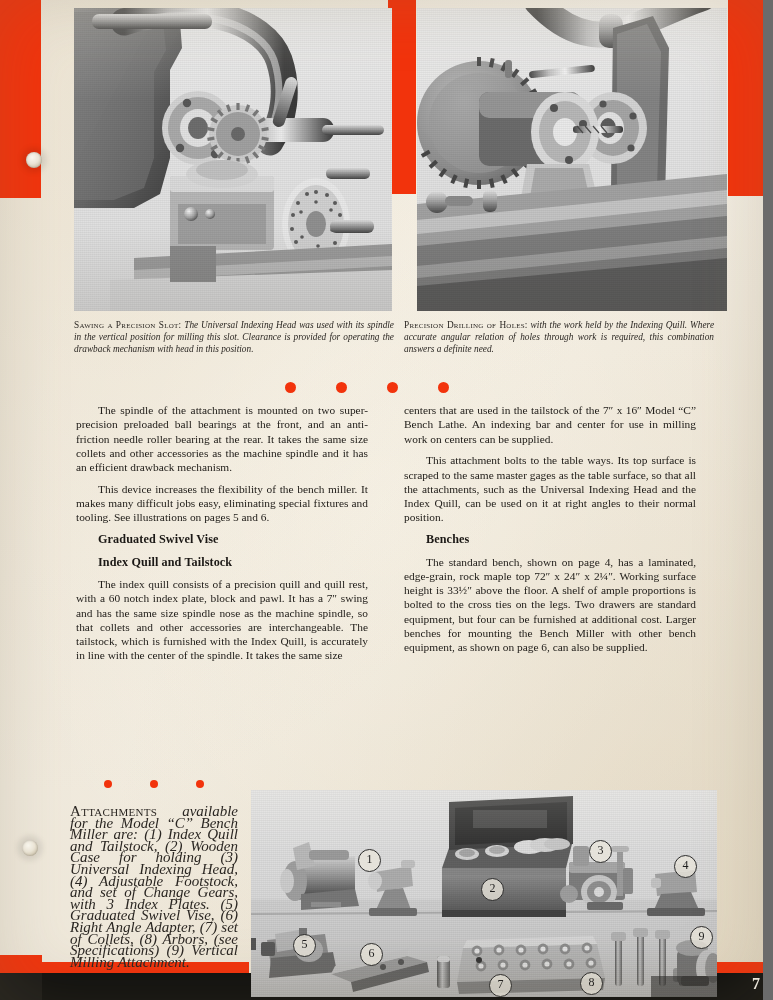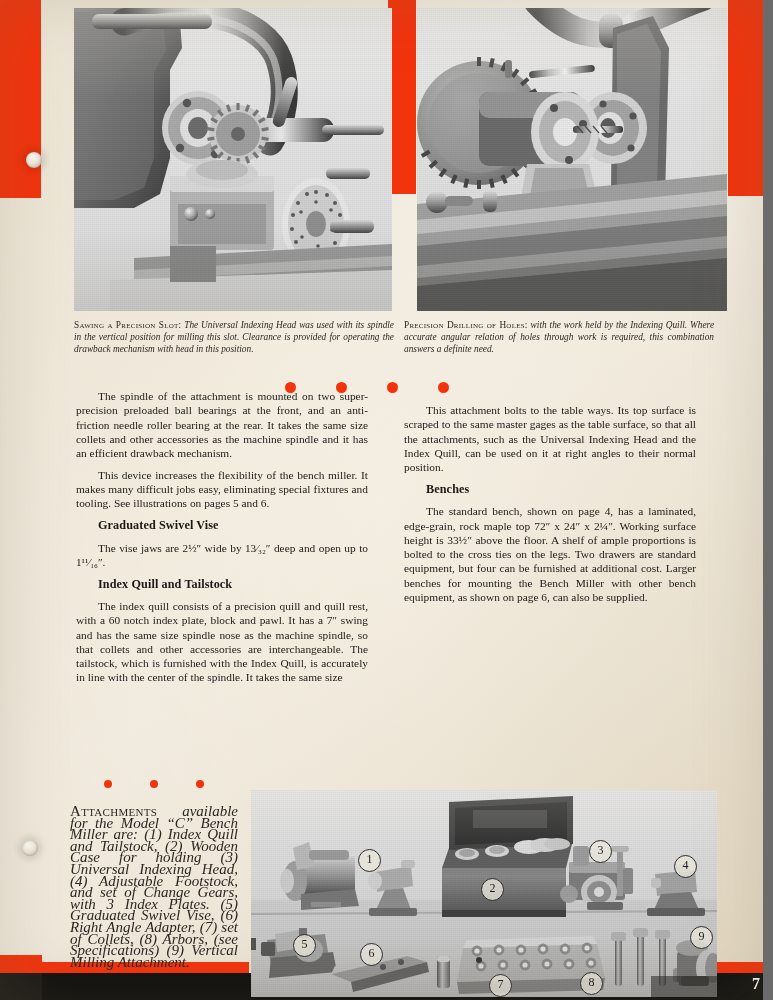--- a/index.html
+++ b/index.html
@@ -64,21 +64,21 @@
   .dotrow{position:absolute;display:flex;}
   .dot{width:11px;height:11px;border-radius:50%;background:#f2330c;}
   .dots-mid{left:285px;top:382px;gap:40px;}
   .dots-low{left:104px;top:780px;gap:38px;}
   .dots-low .dot{width:8px;height:8px;}
 
   
   .col{position:absolute;width:292px;font-size:11.4px;line-height:14.25px;
        color:#23201c;text-align:justify;text-justify:inter-word;
        -webkit-hyphens:none;hyphens:none;}
-  .col-left{left:76px;top:389px;}
+  .col-left{left:76px;top:403px;}
   .col-right{left:404px;top:403px;}
   .col p{margin:0 0 7.5px 0;text-indent:22px;}
   .col p.tight{margin-bottom:4px;}
   .col p.noind{text-indent:0;}
   .sechead{font-weight:bold;font-size:12.2px;line-height:15px;
       margin:11px 0 5px 0;text-indent:0;letter-spacing:.1px;color:#1b1815;}
   .sechead:first-child{margin-top:0;}
 
   
   .frac{font-size:.98em;}
@@ -375,27 +375,27 @@
     <span class="dot" style="background: rgb(242, 51, 12);"></span>
     <span class="dot" style="background: rgb(242, 51, 12);"></span>
     <span class="dot" style="background: rgb(242, 51, 12);"></span>
   </div>
 
   <div class="col col-left">
     <p>The spindle of the attachment is mounted on two super-precision preloaded ball bearings at the front, and an anti-friction needle roller bearing at the rear. It takes the same size collets and other accessories as the machine spindle and it has an efficient drawback mechanism.</p>
     <p>This device increases the flexibility of the bench miller. It makes many difficult jobs easy, eliminating special fixtures and tooling. See illustrations on pages 5 and 6.</p>
 
     <p class="sechead">Graduated Swivel Vise</p>
-    <p><span>The vise jaws are </span><span class="frac">2½″</span><span> wide by </span><span class="frac">13⁄₃₂″</span><span> deep and open up to </span><span class="frac">1¹¹⁄₁₆″</span><span>.</span></p>
 
     <p class="sechead">Index Quill and Tailstock</p>
     <p>The index quill consists of a precision quill and quill rest, with a 60 notch index plate, block and pawl. It has a 7″ swing and has the same size spindle nose as the machine spindle, so that collets and other accessories are interchangeable. The tailstock, which is furnished with the Index Quill, is accurately in line with the center of the spindle. It takes the same size</p>
   </div>
 
   <div class="col col-right">
+    <p class="noind">centers that are used in the tailstock of the 7″ x 16″ Model “C” Bench Lathe. An indexing bar and center for use in milling work on centers can be supplied.</p>
 
     <p>This attachment bolts to the table ways. Its top surface is scraped to the same master gages as the table surface, so that all the attachments, such as the Universal Indexing Head and the Index Quill, can be used on it at right angles to their normal position.</p>
 
     <p class="sechead">Benches</p>
     <p class="tight">The standard bench, shown on page 4, has a laminated, edge-grain, rock maple top 72″ x 24″ x 2¼″. Working surface height is 33½″ above the floor. A shelf of ample proportions is bolted to the cross ties on the legs. Two drawers are standard equipment, but four can be furnished at additional cost. Larger benches for mounting the Bench Miller with other bench equipment, as shown on page 6, can also be supplied.</p>
   </div>
 
   <div class="dotrow dots-low">
     <span class="dot" style="background: rgb(242, 51, 12);"></span>
     <span class="dot" style="background: rgb(242, 51, 12);"></span>

